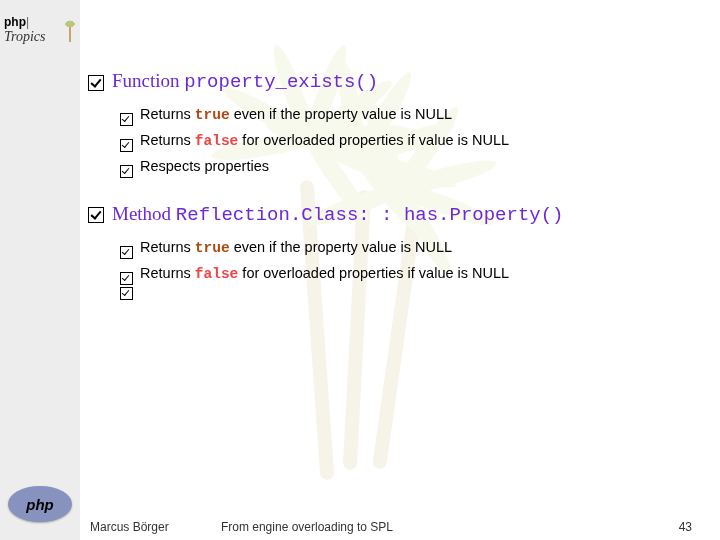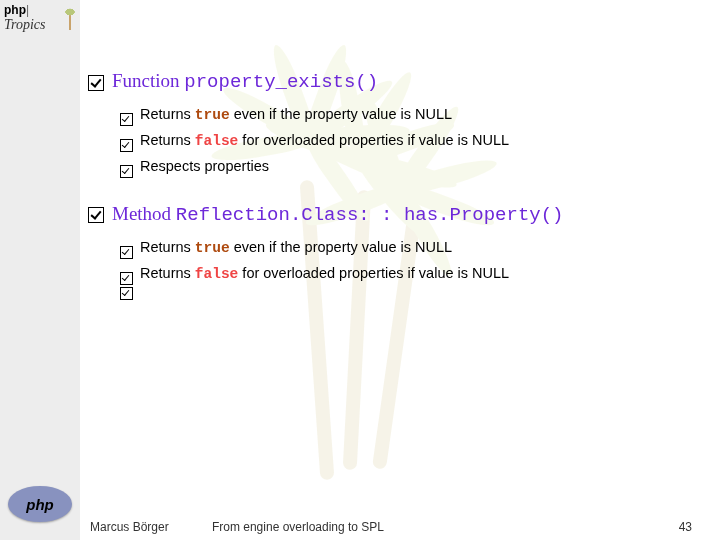--- a/index.html
+++ b/index.html
@@ -1,18 +1,18 @@
 <!DOCTYPE html>
 <html><head>
 <meta charset="utf-8">
 <style>
   body{margin:0;padding:0;font-family:Verdana,Geneva,sans-serif;background:#fff}
   .slide{width:720px;height:540px;position:relative;box-sizing:border-box}
   .sidebar{position:absolute;left:0;top:0;width:80px;height:540px;background:#ededed}
-  .header-logo{position:absolute;left:4px;top:4px;font-size:12px;line-height:1.1;color:#333}
+  .header-logo{position:absolute;left:4px;top:16px;font-size:12px;line-height:1.1;color:#333}
   .header-logo .php{font-weight:bold;color:#000}
   .header-logo .bar{color:#666}
   .header-logo .tropics{font-style:italic;font-family:"Times New Roman",serif;font-size:14px}
   .palm-small{position:absolute;left:56px;top:2px;width:20px;height:26px}
   .palm-small::before{content:"";position:absolute;left:9px;top:6px;width:2px;height:18px;background:#c9a36b}
   .palm-small::after{content:"";position:absolute;left:2px;top:0;width:16px;height:12px;background:radial-gradient(ellipse,#b8c77a 40%,transparent 42%)}
   .php-logo{position:absolute;left:8px;bottom:18px;width:64px;height:36px}
   .php-logo .oval{width:64px;height:36px;border-radius:50%;background:#8892bf;display:flex;align-items:center;justify-content:center;box-shadow:0 1px 2px rgba(0,0,0,.3)}
   .php-logo .txt{color:#000;font-weight:bold;font-size:15px;font-style:italic;font-family:Arial,sans-serif}
   .title{position:absolute;left:110px;top:16px;font-family:"Times New Roman",serif;font-size:36px;color:#222}
@@ -27,21 +27,21 @@
   .sub{margin-left:32px;font-size:14.5px;font-family:Verdana,Geneva,sans-serif;line-height:1.6;color:#000}
   .sub .row{display:flex;align-items:flex-end;margin-bottom:2px}
   .bold-mono{font-family:"Courier New",monospace;font-weight:bold}
   .w1{color:#ae4a0f;font-weight:bold}
   .w2{color:#ef4444;font-weight:bold}
   .watermark{position:absolute;left:220px;top:80px;width:260px;height:400px;opacity:.12;pointer-events:none}
   .trunk{position:absolute;width:14px;height:300px;background:#b7a34a;border-radius:8px}
   .fronds{position:absolute;width:180px;height:140px}
   .fronds span{position:absolute;left:80px;top:60px;width:100px;height:18px;background:#c6d16a;border-radius:50% 70% 70% 50%;transform-origin:0 50%}
   .footer{position:absolute;left:0;bottom:6px;width:720px;display:flex;justify-content:space-between;font-size:12px;color:#333;box-sizing:border-box;padding-left:90px;padding-right:28px;font-family:Verdana,Geneva,sans-serif}
-  .footer .center{position:absolute;left:0;width:596px;text-align:center}
+  .footer .center{position:absolute;left:9px;width:596px;text-align:center}
 </style>
 </head>
 <body>
 
 <div class="slide">
   <div class="sidebar"></div>
 
   <div class="header-logo">
     <span class="php">php</span><span class="bar">|</span><br>
     <span class="tropics">Tropics</span>

